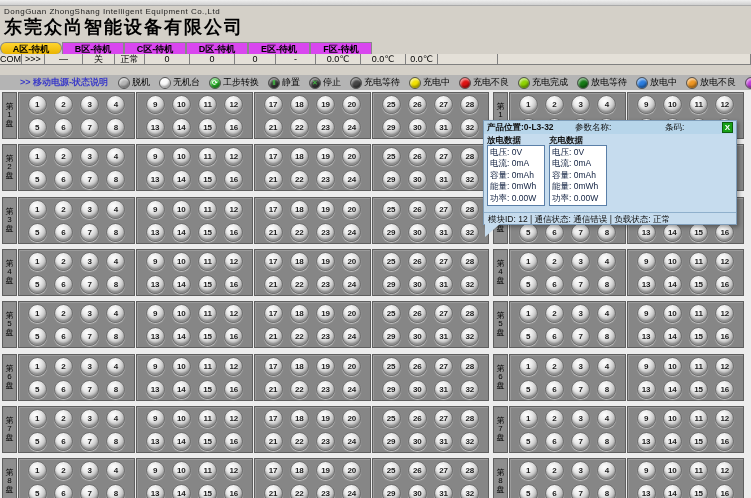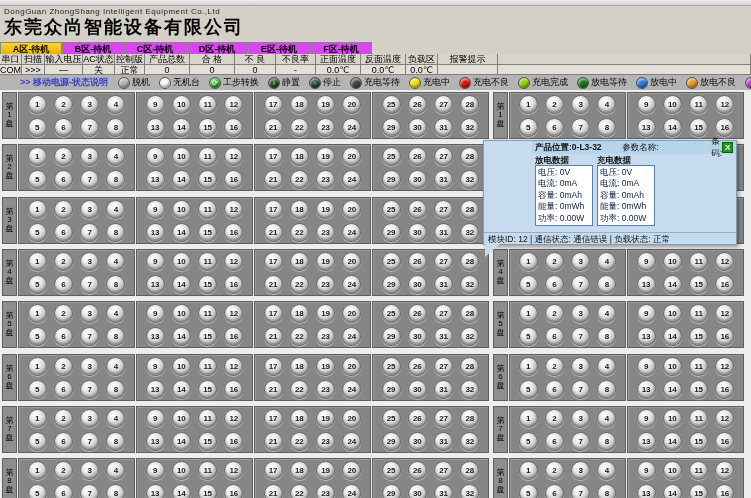--- a/index.html
+++ b/index.html
@@ -9,21 +9,21 @@
   
   #top-strip { height:6px; background:linear-gradient(#efefef,#cfcfcf); border-bottom:1px solid #aaa; }
   #titlebar { height:36px; background:#d4d0c8; padding:1px 4px 0 4px; }
   #app-title { font-size:18px; font-weight:bold; color:#000; letter-spacing:2px; line-height:22px; }
   #app-subtitle { font-size:8px; color:#222; letter-spacing:0.5px; }
 
   
   #tab-bar { height:12px; background:#d4d0c8; display:flex; }
   .tab { width:62px; height:12px; font-size:9px; line-height:12px; text-align:center; font-weight:bold;
          background:#d946ef; border:1px solid #888; border-bottom:none; color:#000; cursor:default; }
-  .tab.active { background:linear-gradient(#ffd530,#eab400); }
+  .tab.active { background:linear-gradient(#ffd530,#eab400);border-radius:6px; }
 
   
   #info-table { height:21px; background:#d4d0c8; font-size:9px; }
   .info-row { display:flex; height:10.5px; }
   .info-cell { border-right:1px solid #808080; border-bottom:1px solid #808080; text-align:center;
                line-height:10px; white-space:nowrap; overflow:hidden; color:#000; background:#d8d4cc; }
   .info-row.values .info-cell { background:#e4e0d8; }
 
   
   #legend { height:15px; background:#b4b4b4; display:flex; align-items:center; font-size:9px; padding-left:20px; }
@@ -43,22 +43,22 @@
             display:grid; grid-template-columns:repeat(4,1fr); justify-items:center; align-content:center;
             row-gap:4px; padding:2px 5px; }
   .zone-gap { width:4px; }
   .cell { width:19px; height:19px; border-radius:50%; border:1px solid #6e6e6e;
           background:radial-gradient(circle at 38% 30%, #ffffff 0%, #e9e9e9 35%, #c0c0c0 65%, #8f8f8f 100%);
           box-shadow:0 1px 1px rgba(255,255,255,.5), inset 0 -2px 2px rgba(0,0,0,.25);
           display:flex; align-items:center; justify-content:center;
           font-size:8px; font-weight:bold; color:#1a1a1a; cursor:default; }
 
   
-  #popup { position:absolute; left:483px; top:140px; width:254px; height:105px; background:#c6dcee;
-           border:1px solid #7f9db9; box-shadow:2px 2px 4px rgba(0,0,0,.35); z-index:50; font-size:8.5px;padding-left:48px; }
+  #popup { position:absolute; left:483px; top:120px; width:254px; height:105px; background:#c6dcee;
+           border:1px solid #7f9db9; box-shadow:2px 2px 4px rgba(0,0,0,.35); z-index:50; font-size:8.5px; }
   #popup-header { height:13px; display:flex; align-items:center; background:#b7d5ea; padding:0 3px; color:#111; }
   #popup-pos { width:88px; font-weight:bold; }
   #popup-param { width:90px; }
   #popup-barcode { flex:1; }
   #popup-close { width:11px; height:11px; background:#17a017; border:1px solid #0c600c; color:#fff;
                  font-size:8px; line-height:9px; text-align:center; font-weight:bold; cursor:pointer; }
   #popup-groups { display:flex; padding:1px 3px 0 3px; }
   .pgroup { margin-right:4px; }
   .pgroup-title { font-size:8.5px; color:#111; font-weight:bold; line-height:10px; }
   .pgroup-box { background:#fff; border:1px solid #5a7fa8; padding:1px 2px; }
@@ -84,36 +84,20 @@
   <div id="tab-bar">
       <div class="tab active">A区-待机</div>
       <div class="tab">B区-待机</div>
       <div class="tab">C区-待机</div>
       <div class="tab">D区-待机</div>
       <div class="tab">E区-待机</div>
       <div class="tab">F区-待机</div>
     </div>
 
   <div id="info-table">
-      <div class="info-row">
-        <div class="info-cell" style="width: 22px;">串口</div>
-        <div class="info-cell" style="width: 23px;">扫描</div>
-        <div class="info-cell" style="width: 38px;">输入电压</div>
-        <div class="info-cell" style="width: 32px;">AC状态</div>
-        <div class="info-cell" style="width: 30px;">控制版</div>
-        <div class="info-cell" style="width: 45px;">产品总数</div>
-        <div class="info-cell" style="width: 45px;">合 格</div>
-        <div class="info-cell" style="width: 41px;">不 良</div>
-        <div class="info-cell" style="width: 40px;">不良率</div>
-        <div class="info-cell" style="width: 45px;">正面温度</div>
-        <div class="info-cell" style="width: 45px;">反面温度</div>
-        <div class="info-cell" style="width: 32px;">负载区</div>
-        <div class="info-cell" style="width: 60px;">报警提示</div>
-        <div class="info-cell" style="flex: 1 1 0%;"></div>
-      </div>
       <div class="info-row values">
         <div class="info-cell" style="width: 22px;">COM1</div>
         <div class="info-cell" style="width: 23px;">&gt;&gt;&gt;</div>
         <div class="info-cell" style="width: 38px;">—</div>
         <div class="info-cell" style="width: 32px;">关</div>
         <div class="info-cell" style="width: 30px;">正常</div>
         <div class="info-cell" style="width: 45px;">0</div>
         <div class="info-cell" style="width: 45px;">0</div>
         <div class="info-cell" style="width: 41px;">0</div>
         <div class="info-cell" style="width: 40px;">-</div>

